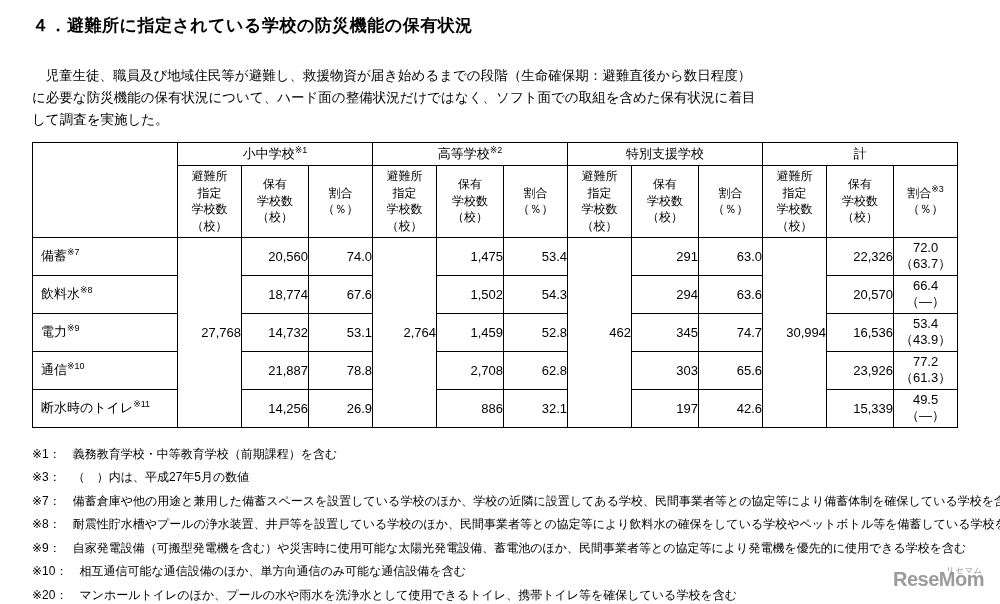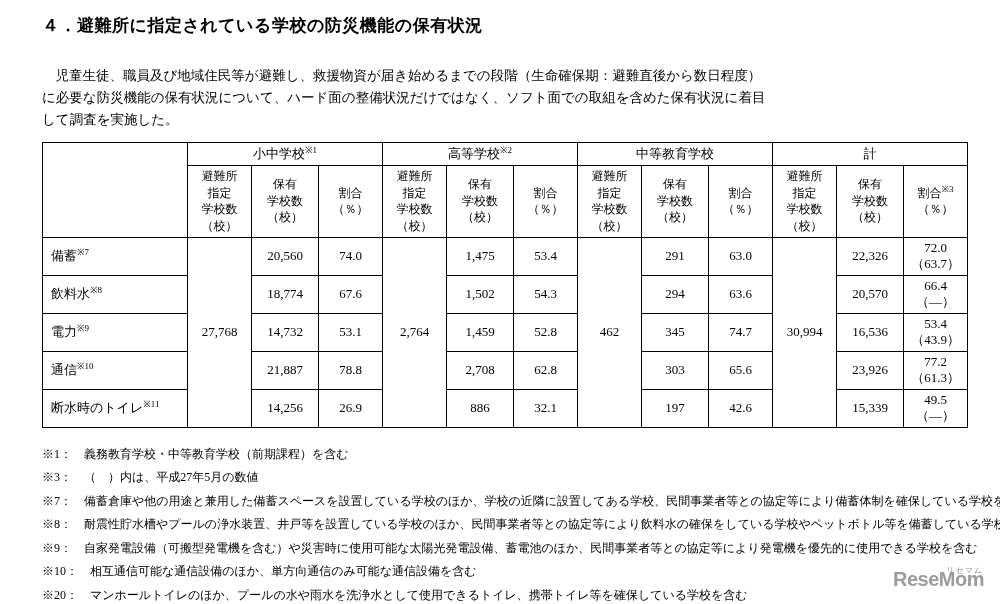--- a/index.html
+++ b/index.html
@@ -3,21 +3,21 @@
 <meta charset="utf-8">
 <style>
   * { margin: 0; padding: 0; box-sizing: border-box; }
   html, body { background: #ffffff; }
   body {
     width: 1000px; height: 604px;
     position: relative; overflow: hidden;
     color: #000;
     font-family: "Liberation Sans", "DejaVu Sans", sans-serif;
   }
-  .page { padding: 14px 37px 0 42px; font-family: Liberation Serif, serif; }
+  .page { padding: 14px 37px 0 32px; }
 
   .title {
     font-size: 17px;
     font-weight: bold;
     letter-spacing: 0.5px;
     margin-bottom: 11px;
   }
   .intro {
     font-size: 13.5px;
     line-height: 1.62;
@@ -55,21 +55,21 @@
   tbody tr { height: 38px; }
   th.rowhead {
     font-weight: normal;
     font-size: 13px;
     text-align: left;
     vertical-align: middle;
     padding-left: 8px;
   }
   td.num {
     font-size: 13px;
-    text-align: center;
+    text-align: right;
     vertical-align: middle;
   }
   td.total-ratio {
     font-size: 13px;
     text-align: center;
     vertical-align: middle;
     white-space: pre-line;
     line-height: 1.25;
     padding: 2px 3px;
   }
@@ -128,21 +128,21 @@
         <col style="width:64px">
       <col style="width:64px">
         <col style="width:67px">
         <col style="width:64px">
     </colgroup>
     <thead>
       <tr class="group-row">
         <th rowspan="2"></th>
         <th colspan="3"><span>小中学校</span><sup class="marker">※1</sup></th>
         <th colspan="3"><span>高等学校</span><sup class="marker">※2</sup></th>
-        <th colspan="3"><span>中等教育学校</span><sup class="marker"></sup></th>
+        <th colspan="3"><span>特別支援学校</span><sup class="marker"></sup></th>
         <th colspan="3"><span>計</span><sup class="marker"></sup></th>
       </tr>
       <tr class="sub-row">
         <th>避難所
 指定
 学校数
 （校）</th>
         <th>保有
 学校数
 （校）</th>

